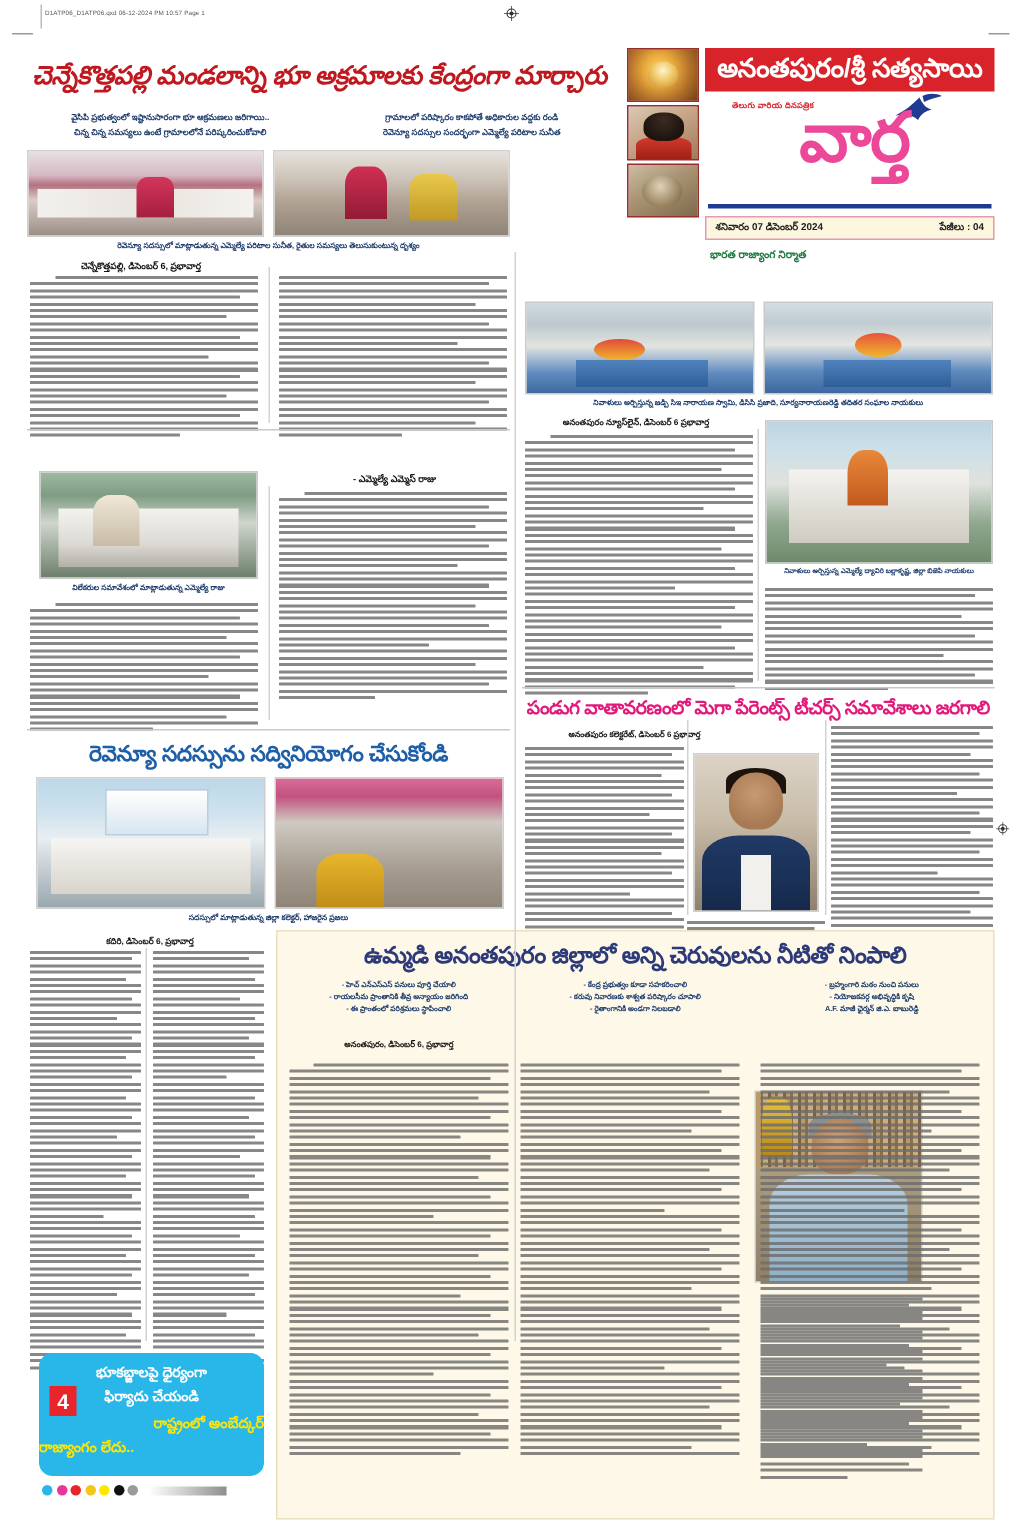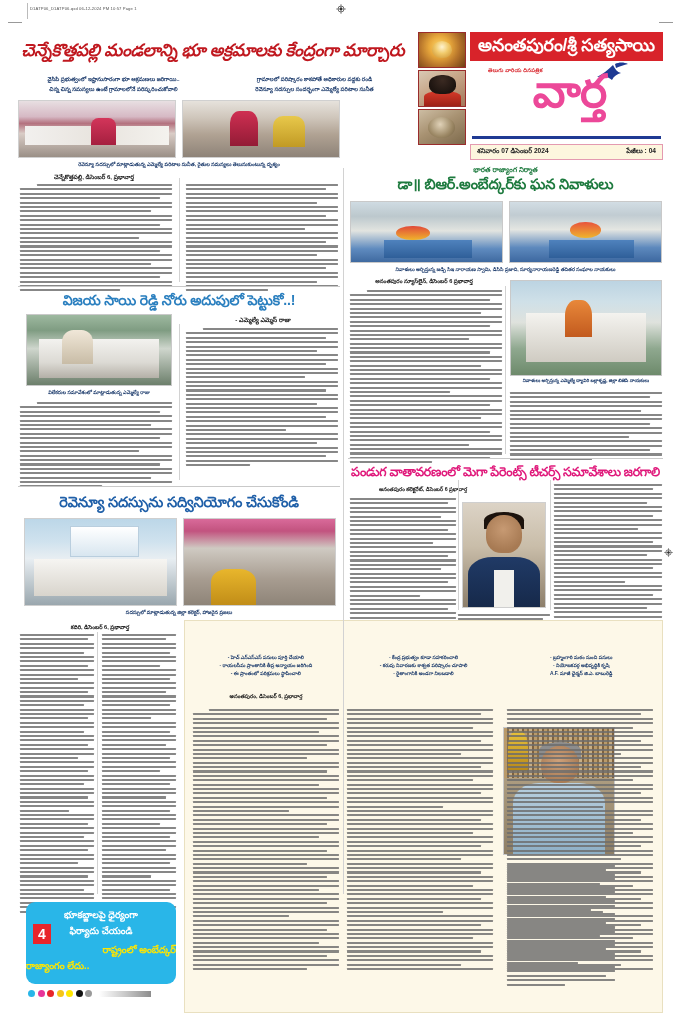--- a/index.html
+++ b/index.html
@@ -858,21 +858,20 @@
         <div class="ln s92"></div>
       <div class="ln"></div>
         <div class="ln"></div>
         <div class="ln s86"></div>
         <div class="ln"></div>
       <div class="ln s54"></div>
     </div>
 
     <div class="hrule" style="top:258px;left:0;width:322px;"></div>
 
-    <div class="sec2-head">విజయ సాయి రెడ్డి నోరు అదుపులో పెట్టుకో..!</div>
     <div class="sec2-photo"></div>
     <div class="sec2-caption">విలేకరుల సమావేశంలో మాట్లాడుతున్న ఎమ్మెల్యే రాజు</div>
     <div class="sec2-byline">- ఎమ్మెల్యే ఎమ్మెస్ రాజు</div>
 
     <div class="tx justify" style="top:300px;left:168px;width:152px;">
       <div class="ln ind"></div>
         <div class="ln"></div>
         <div class="ln s92"></div>
         <div class="ln"></div>
       <div class="ln"></div>
@@ -1064,21 +1063,20 @@
         <div class="ln"></div>
         <div class="ln s92"></div>
         <div class="ln"></div>
       <div class="ln"></div>
         <div class="ln s86"></div>
         <div class="ln"></div>
         <div class="ln s42"></div>
     </div>
 
     <div class="sec-amb-kicker">భారత రాజ్యాంగ నిర్మాత</div>
-    <div class="sec-amb-head">డా॥ బిఆర్.అంబేద్కర్‌కు ఘన నివాళులు</div>
     <div class="amb-photos">
       <div class="amb-ph ph-rally1"></div>
       <div class="amb-ph ph-rally2"></div>
     </div>
     <div class="amb-caption">నివాళులు అర్పిస్తున్న జడ్పి సిఇ నారాయణ స్వామి, డిసిసి ప్రజాది, సూర్యనారాయణరెడ్డి తదితర సంఘాల నాయకులు</div>
     <div class="amb-dateline">అనంతపురం న్యూస్‌లైన్, డిసెంబర్ 6 ప్రభావార్త</div>
     <div class="amb-photo-r"></div>
     <div class="amb-photo-r-cap">నివాళులు అర్పిస్తున్న ఎమ్మెల్యే ద్యావిరి బల్లాకృష్ణ, జిల్లా బిజెపి నాయకులు</div>
 
     <div class="tx justify" style="top:262px;left:332px;width:152px;">
@@ -1234,20 +1232,21 @@
         <div class="ln s54"></div>
     </div>
     <div class="tx justify" style="top:586px;left:440px;width:92px;">
       <div class="ln"></div>
         <div class="ln s92"></div>
         <div class="ln"></div>
         <div class="ln s66"></div>
     </div>
 
     <div class="feature">
+      <div class="feature-head">ఉమ్మడి అనంతపురం జిల్లాలో అన్ని చెరువులను నీటితో నింపాలి</div>
 
       <div class="feature-bullets">
         <div class="fb-col">
           <div class="bl">- హెచ్ ఎన్ఎస్ఎస్ పనులు పూర్తి చేయాలి</div>
           <div class="bl">- రాయలసీమ ప్రాంతానికి తీవ్ర అన్యాయం జరిగింది</div>
           <div class="bl">- ఈ ప్రాంతంలో పరిశ్రమలు స్థాపించాలి</div>
         </div>
         <div class="fb-col">
           <div class="bl">- కేంద్ర ప్రభుత్వం కూడా సహకరించాలి</div>
           <div class="bl">- కరువు నివారణకు శాశ్వత పరిష్కారం చూపాలి</div>

